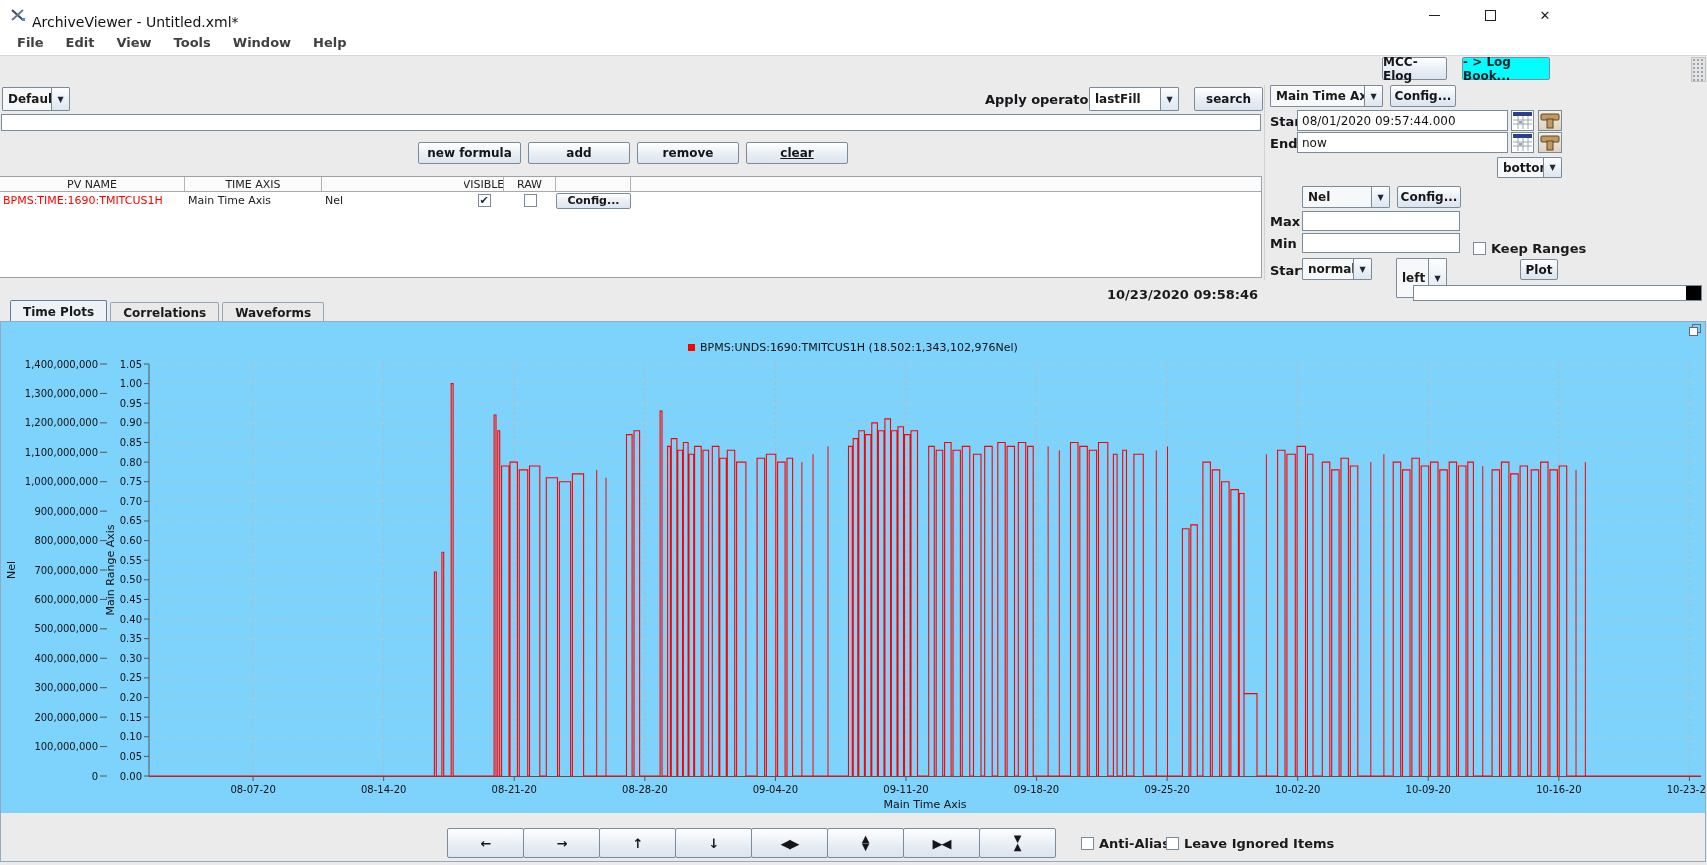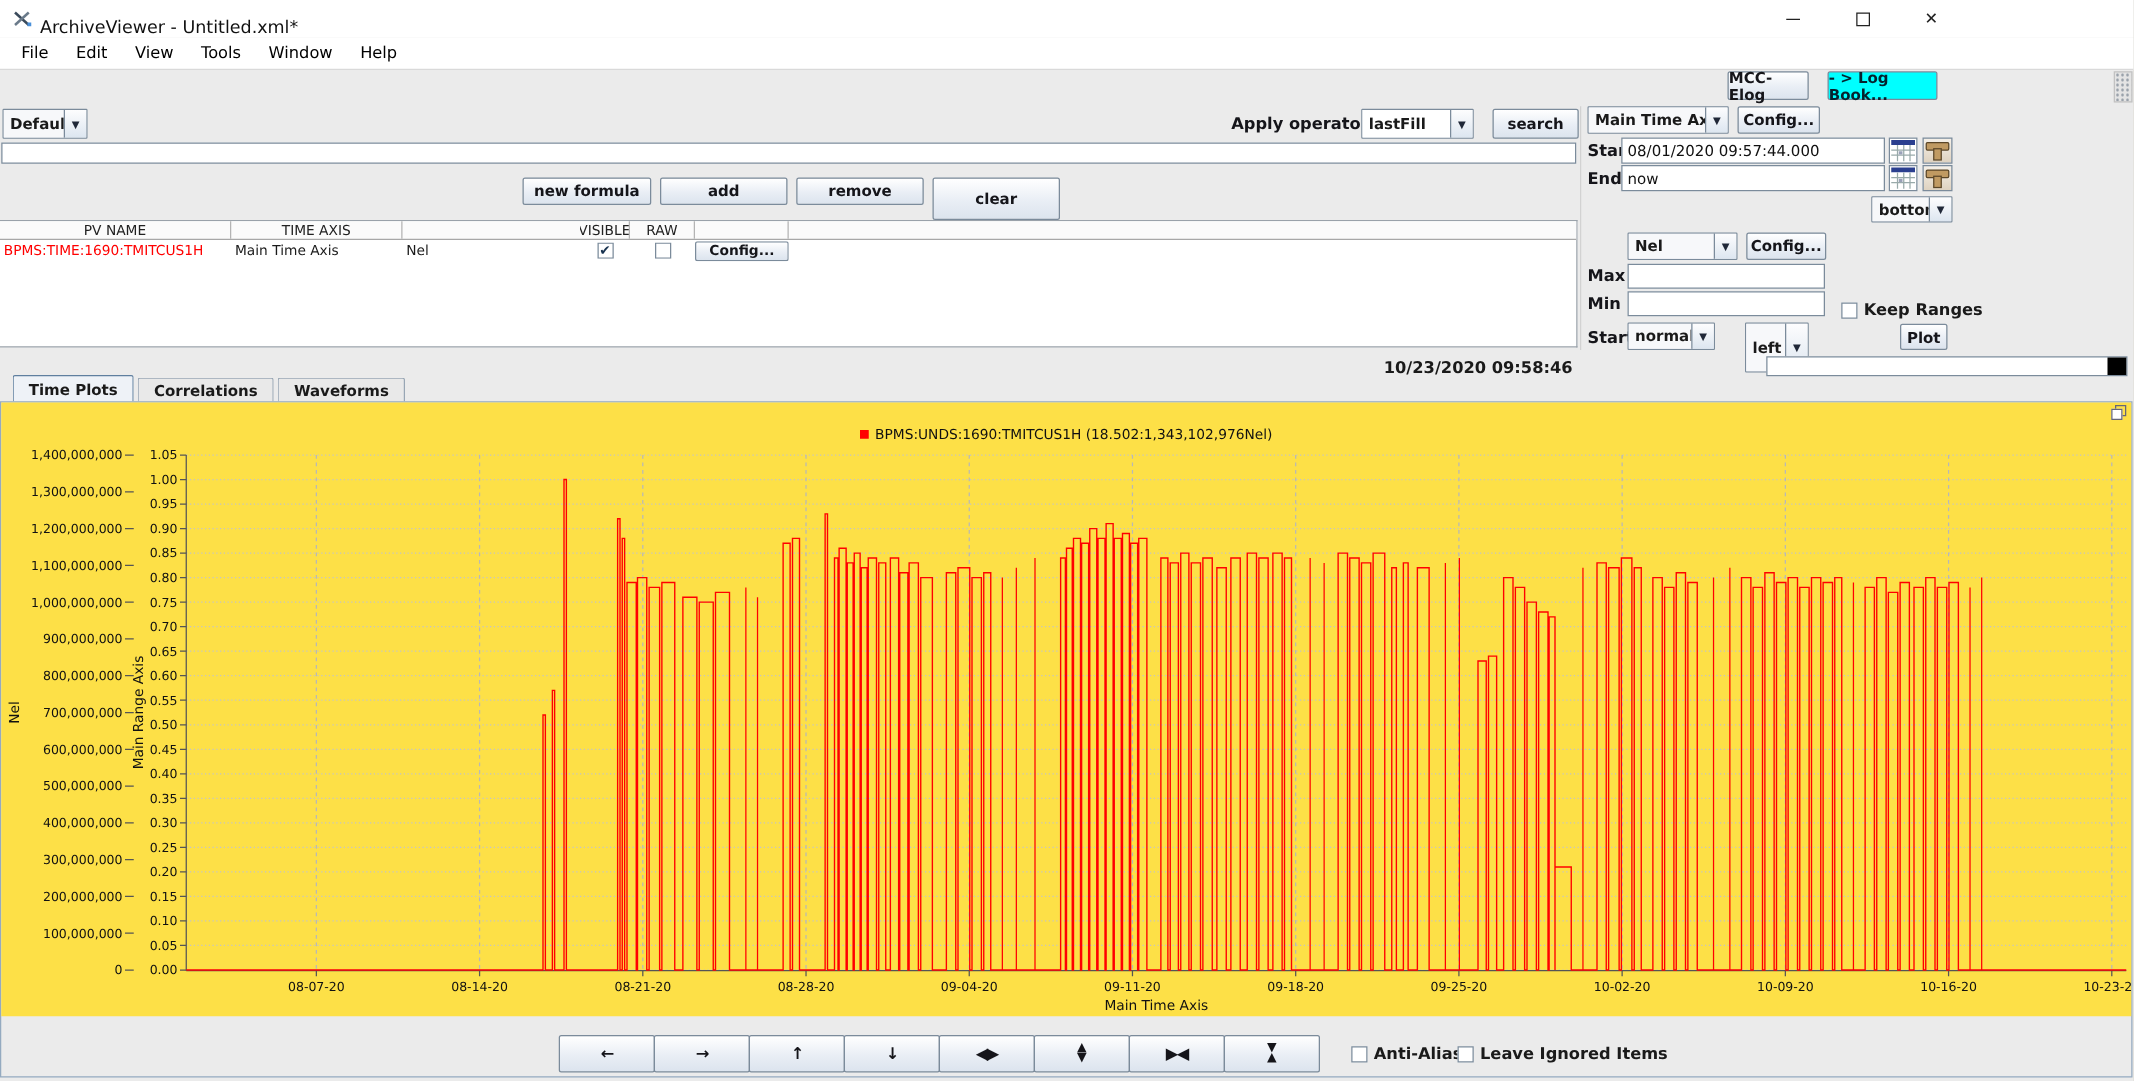--- a/index.html
+++ b/index.html
@@ -5,21 +5,21 @@
   *{margin:0;padding:0;box-sizing:border-box}
   html,body{background:#d8d8d8}
   .app{position:relative;width:1707px;height:865px;background:#ebebeb;
        font-family:"DejaVu Sans","Liberation Sans",sans-serif;overflow:hidden;color:#1a1a1a;
        -webkit-user-select:none;user-select:none}
   .abs{position:absolute}
   .titlebar{left:0;top:0;width:1707px;height:30px;background:#ffffff;display:flex;align-items:flex-end}
   .title-text{font-size:14px;color:#111;margin-left:8px}
   .winctl{position:absolute;top:0;width:46px;height:30px;display:flex;align-items:center;justify-content:center;font-size:13px;color:#222}
   .menubar{left:0;top:30px;width:1707px;height:26px;background:#ffffff;display:flex;align-items:center;border-bottom:1px solid #d9d9d9;padding-left:6px}
-  .menu-item{font-weight:normal;font-size:13px;padding:0 11px;height:26px;display:flex;align-items:center;color:#000000}
+  .menu-item{font-weight:bold;font-size:13px;padding:0 11px;height:26px;display:flex;align-items:center;color:#404040}
   .btn{display:flex;align-items:center;justify-content:center;font-weight:bold;font-size:12px;color:#15151a;
        background:linear-gradient(180deg,#ffffff,#e9eef5 55%,#dce4ee);border:1px solid #7b8b9b;border-radius:2px;cursor:default}
   .combo{display:flex;align-items:stretch;border:1px solid #7b8b9b;background:#f4f6f9;border-radius:1px}
   .combo-text{flex:1;display:flex;align-items:center;padding:0 5px;font-weight:bold;font-size:12px;background:#f7f8fa;white-space:nowrap;overflow:hidden}
   .combo-arrow{width:18px;display:flex;align-items:center;justify-content:center;font-size:8px;color:#202838;
        border-left:1px solid #7b8b9b;background:linear-gradient(180deg,#fdfdfe,#dde6f0)}
   .tf{position:absolute;background:#fff;border:1px solid #7b8b9b;font-size:12px;font-family:inherit;padding:1px 4px;color:#111;outline:none}
   .lbl{position:absolute;font-weight:bold;font-size:13px;color:#15151a;white-space:nowrap}
   .cb{width:13px;height:13px;background:#fff;border:1px solid #7b8b9b;display:inline-flex;align-items:center;justify-content:center;
       font-size:11px;font-weight:bold;color:#17324f;line-height:11px}
@@ -75,21 +75,21 @@
     <span class="combo-arrow">▼</span>
   </div>
   <div class="btn abs" style="left:1194px;top:87px;width:69px;height:24px">search</div>
 
   <input class="tf" style="left: 1px; top: 114px; width: 1260px; height: 17px;" value="">
 
   <div class="abs" id="formula-row" style="left:418px;top:142px;display:flex;gap:7px">
       <div class="btn" style="width: 103px; height: 22px; position: relative;">new formula</div>
       <div class="btn" style="width: 102px; height: 22px; position: relative;">add</div>
       <div class="btn" style="width: 102px; height: 22px; position: relative;">remove</div>
-      <div class="btn" style="width: 102px; height: 34px; position: relative;">clear</div>
+      <div class="btn" style="width: 102px; height: 22px; position: relative; text-decoration: underline;">clear</div>
     </div>
 
   <div class="abs" id="pv-table" style="left:0;top:176px;width:1262px;height:102px;background:#fff;border:1px solid #9aa2aa;border-left:none">
       <div style="display: flex; height: 15px; border-bottom: 1px solid rgb(168, 168, 168); background: rgb(251, 251, 251);">
         <div class="th" style="width: 185px; justify-content: center; color: rgb(34, 34, 34); border-right: 1px solid rgb(180, 180, 180);">PV NAME</div>
         <div class="th" style="width: 137px; justify-content: center; color: rgb(34, 34, 34); border-right: 1px solid rgb(180, 180, 180);">TIME AXIS</div>
         <div class="th" style="width: 142px; justify-content: center; color: rgb(34, 34, 34); border-right: 1px solid rgb(180, 180, 180); margin-top: 36px;">RANGE AXIS</div>
         <div class="th" style="width: 40px; justify-content: center; color: rgb(34, 34, 34); border-right: 1px solid rgb(180, 180, 180);">VISIBLE</div>
         <div class="th" style="width: 52px; justify-content: center; color: rgb(34, 34, 34); border-right: 1px solid rgb(180, 180, 180);">RAW</div>
         <div class="th" style="width: 75px; justify-content: center; color: rgb(34, 34, 34); border-right: 1px solid rgb(180, 180, 180);"></div>
@@ -186,21 +186,21 @@
   </div>
 
   <div class="abs" id="tabbar" style="left:10px;top:302px;display:flex;align-items:flex-end;height:20px">
       <div class="tab active">Time Plots</div>
       <div class="tab">Correlations</div>
       <div class="tab">Waveforms</div>
     </div>
 
   <div class="abs" style="left:0;top:321px;width:1706px;height:541px;border:1px solid #94aac0;background:#ebebeb"></div>
 
-  <div class="abs" id="chart-panel" style="left:1px;top:322px;width:1704px;height:491px;background:#fde047;overflow:hidden">
+  <div class="abs" id="chart-panel" style="left:1px;top:322px;width:1704px;height:491px;background:#7dd3fc;overflow:hidden">
     <div class="abs" style="left:0;top:19px;width:100%;text-align:center;font-size:11px;color:#111">
       <span style="display:inline-block;width:7px;height:7px;background:#ff0000;margin-right:5px"></span><span>BPMS:UNDS:1690:TMITCUS1H (18.502:1,343,102,976Nel)</span>
     </div>
     <svg id="plot" class="abs" style="left:0;top:0" width="1704" height="491">
         <g>
           <line x1="148" y1="454" x2="1700" y2="454" stroke="#c4c4c4" stroke-width="1" stroke-dasharray="1 2"></line>
           <line x1="148" y1="434.3809523809524" x2="1700" y2="434.3809523809524" stroke="#c4c4c4" stroke-width="1" stroke-dasharray="1 2"></line>
           <line x1="148" y1="414.76190476190476" x2="1700" y2="414.76190476190476" stroke="#c4c4c4" stroke-width="1" stroke-dasharray="1 2"></line>
           <line x1="148" y1="395.1428571428571" x2="1700" y2="395.1428571428571" stroke="#c4c4c4" stroke-width="1" stroke-dasharray="1 2"></line>
           <line x1="148" y1="375.5238095238095" x2="1700" y2="375.5238095238095" stroke="#c4c4c4" stroke-width="1" stroke-dasharray="1 2"></line>

